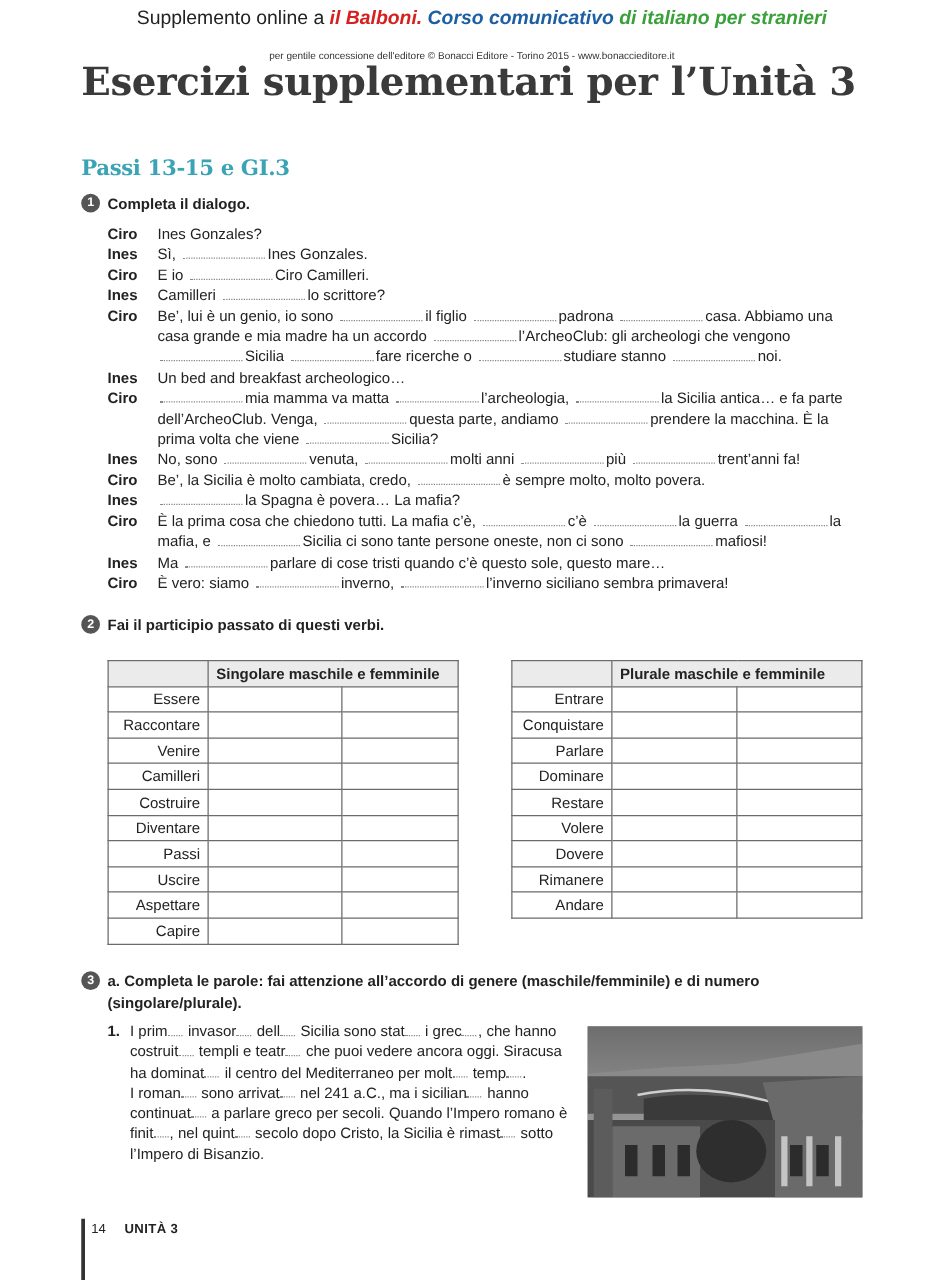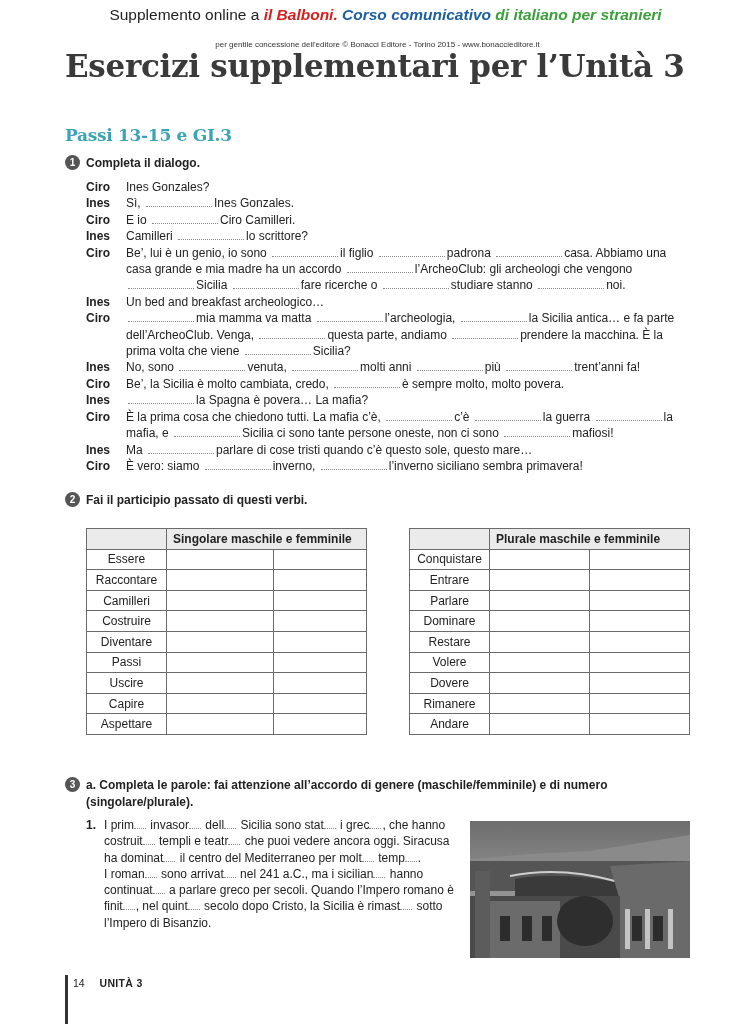--- a/index.html
+++ b/index.html
@@ -26,21 +26,21 @@
 
   .dialog { position:absolute; left:86px; top:179px; width:600px; font-size:12px; line-height:16.4px; }
   .dl-row { display:flex; }
   .dl-speaker { width:40px; flex:0 0 40px; font-weight:bold; color:#222; }
   .dl-text { flex:1; color:#222; }
   .blank { display:inline-block; width:66px; border-bottom:1px dotted #888; height:11px; margin:0 2px; vertical-align:baseline; }
 
   table.verbs { position:absolute; border-collapse:collapse; font-size:12px;padding-left:28px; }
   table.verbs td, table.verbs th { border:1px solid #6b6b6b; height:19.6px; padding:0 6px; }
   table.verbs th { background:#ebebeb; font-weight:bold; text-align:left; font-size:12px; }
-  table.verbs td.verb { text-align:center; }
+  table.verbs td.verb { text-align:right; }
   #table-sing { left:86px; top:528px; }
   #table-sing col.c1 { width:80px; } #table-sing col.c2 { width:107px; } #table-sing col.c3 { width:93px; }
   #table-plur { left:409px; top:528px; }
   #table-plur col.c1 { width:80px; } #table-plur col.c2 { width:100px; } #table-plur col.c3 { width:100px; }
 
   .para { position:absolute; left:86px; top:817px; width:370px; font-size:12px; line-height:16.3px; display:flex; }
   .para-num { width:18px; flex:0 0 18px; font-weight:bold; }
   .para-text { flex:1; }
   .sm { display:inline-block; width:12px; border-bottom:1px dotted #888; height:10px; margin:0 1px 0 0; }
 
@@ -144,20 +144,25 @@
         <td class="verb">Essere</td>
         <td></td>
         <td></td>
       </tr>
       <tr>
         <td class="verb">Raccontare</td>
         <td></td>
         <td></td>
       </tr>
       <tr>
+        <td class="verb">Venire</td>
+        <td></td>
+        <td></td>
+      </tr>
+      <tr>
         <td class="verb">Camilleri</td>
         <td></td>
         <td></td>
       </tr>
       <tr>
         <td class="verb">Costruire</td>
         <td></td>
         <td></td>
       </tr>
       <tr>
@@ -169,52 +174,52 @@
         <td class="verb">Passi</td>
         <td></td>
         <td></td>
       </tr>
       <tr>
         <td class="verb">Uscire</td>
         <td></td>
         <td></td>
       </tr>
       <tr>
+        <td class="verb">Aspettare</td>
+        <td></td>
+        <td></td>
+      </tr>
+      <tr>
         <td class="verb">Capire</td>
-        <td></td>
-        <td></td>
-      </tr>
-      <tr>
-        <td class="verb">Aspettare</td>
         <td></td>
         <td></td>
       </tr>
     </tbody>
 </table>
 
 <table class="verbs" id="table-plur">
   <colgroup>
       <col class="c1">
       <col class="c2">
       <col class="c3">
     </colgroup>
   <thead>
       <tr>
     <th></th>
     <th colspan="2">Plurale maschile e femminile</th>
   </tr>
     </thead>
   <tbody id="tbody-plur">
       <tr>
+        <td class="verb">Entrare</td>
+        <td></td>
+        <td></td>
+      </tr>
+      <tr>
         <td class="verb">Conquistare</td>
-        <td></td>
-        <td></td>
-      </tr>
-      <tr>
-        <td class="verb">Entrare</td>
         <td></td>
         <td></td>
       </tr>
       <tr>
         <td class="verb">Parlare</td>
         <td></td>
         <td></td>
       </tr>
       <tr>
         <td class="verb">Dominare</td>

